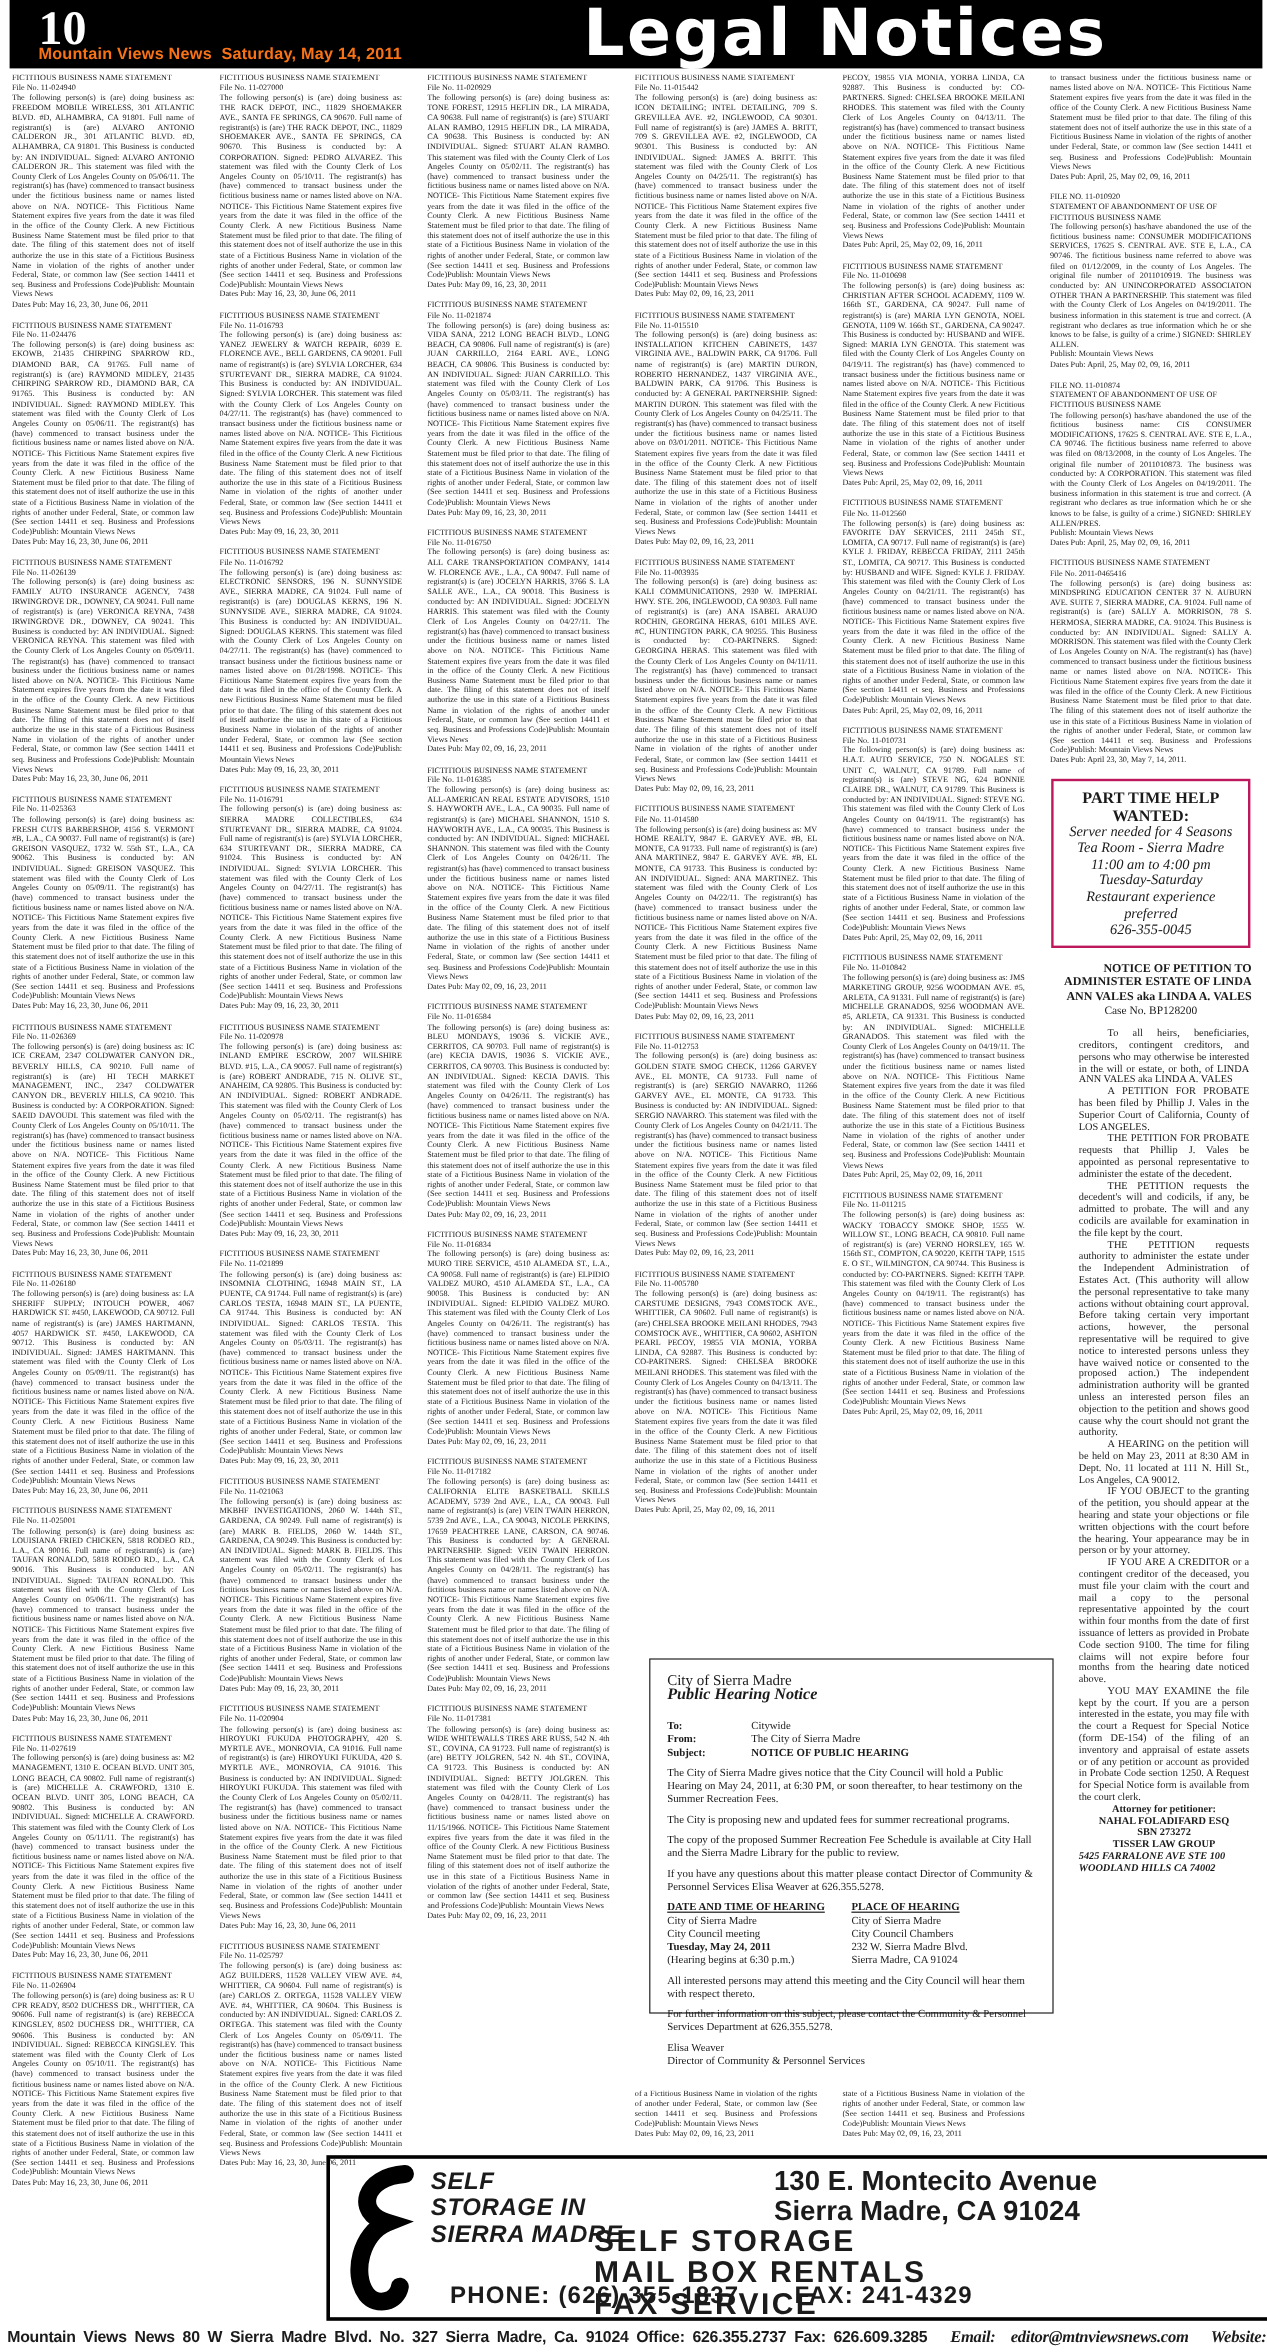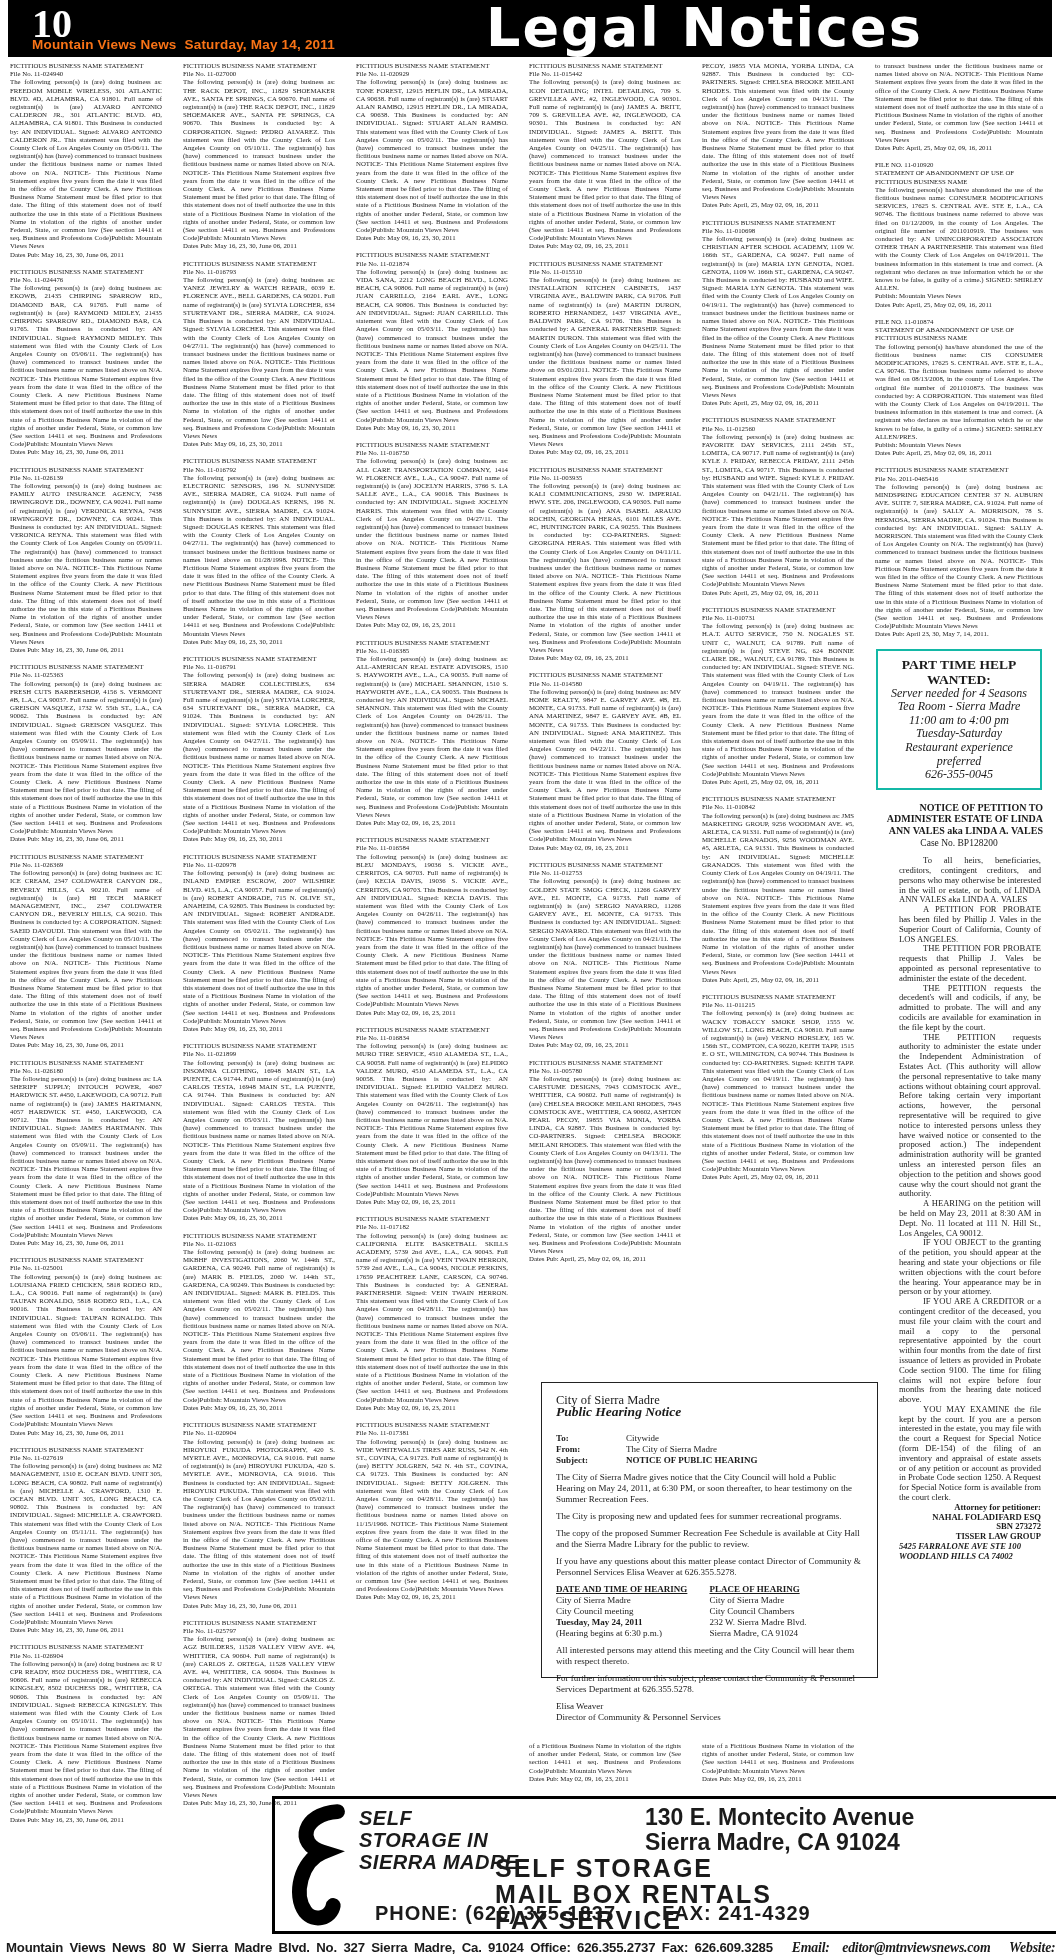--- a/index.html
+++ b/index.html
@@ -31,28 +31,28 @@
   #hearing .subj{font-weight:bold;}
   #hearing p{margin:0 0 6px 0;}
   .h-cols{display:flex;margin-bottom:6px;}
   .h-cols > div{width:50%;}
   .h-colhead{font-weight:bold;text-decoration:underline;}
   .h-when div:nth-child(4){font-weight:bold;}
   
   .remnant{position:absolute;top:1742px;width:152px;font-size:6.8px;line-height:8.2px;
            text-align:justify;overflow:hidden;height:50px;}
   
-  #help-box{border:2px solid #14b8a6;margin:10px 1px 12px 1px;padding:6px 3px;text-align:center;}
+  #help-box{border:2px solid #be185d;margin:10px 1px 12px 1px;padding:6px 3px;text-align:center;}
   #help-box .hw-title{font-size:13.5px;font-weight:bold;line-height:15px;}
   .hw-line{font-size:12px;line-height:13.6px;font-style:italic;}
   #estate{margin-left:24px;width:142px;font-size:8.6px;line-height:9.8px;text-align:justify;}
   #estate-head{font-size:10px;font-weight:bold;text-align:right;line-height:11.5px;margin:10px 0 2px 0;}
   #estate-case{font-size:9.5px;text-align:center;margin-bottom:8px;}
   #estate p{margin:0;text-indent:24px;}
-  .att-line{font-weight:bold;text-align:right;text-indent:0 !important;}
+  .att-line{font-weight:bold;text-align:center;text-indent:0 !important;}
   .att-italic{font-weight:bold;font-style:italic;text-indent:0 !important;}
   
   #storage-ad{position:absolute;left:272px;top:1796px;width:838px;height:138px;border:3px solid #000;
               box-sizing:border-box;font-family:"Liberation Sans",sans-serif;overflow:hidden;}
   #ad-logo{position:absolute;left:2px;top:2px;width:74px;height:128px;}
   .ad-tag{position:absolute;left:84px;top:8px;font-size:20px;font-weight:bold;font-style:italic;
           line-height:22px;letter-spacing:.5px;}
   .ad-addr{position:absolute;left:370px;top:6px;font-size:23px;font-weight:bold;line-height:25px;}
   .ad-big{position:absolute;left:220px;top:56px;font-size:25px;font-weight:bold;line-height:26px;
           letter-spacing:2px;}

